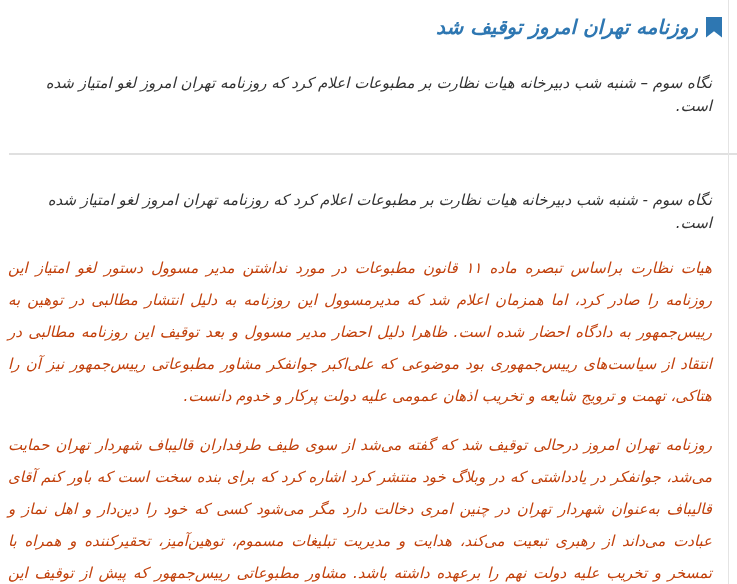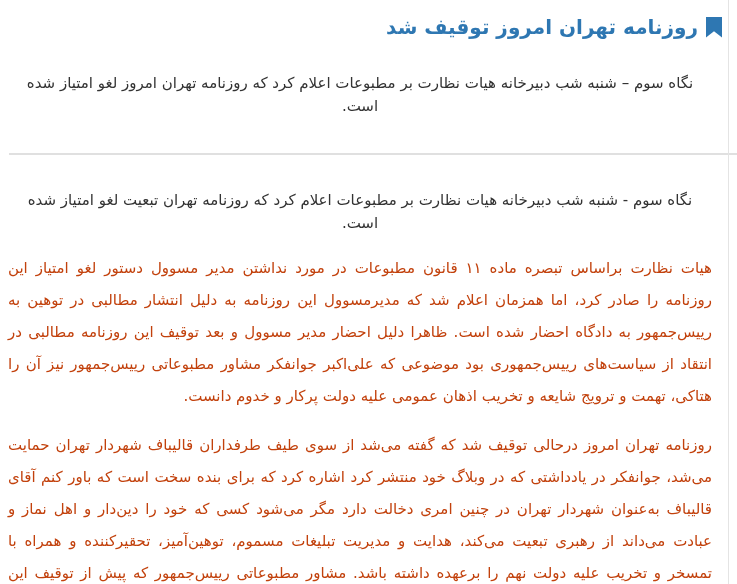--- a/index.html
+++ b/index.html
@@ -8,20 +8,21 @@
     background: #ffffff;
     font-family: "DejaVu Sans", sans-serif;
   }
   .page {
     position: relative;
     width: 737px;
     height: 584px;
     background: #ffffff;
     overflow: hidden;
     direction: rtl;
+    font-style: italic;
   }
   .column-rule {
     position: absolute;
     left: 728px;
     top: 0;
     width: 1px;
     height: 584px;
     background: #e4e4e4;
   }
   .header-row {
@@ -45,21 +46,21 @@
     font-weight: bold;
     color: #2e77b2;
     line-height: 28px;
     white-space: nowrap;
   }
   .lead {
     margin: 30px 25px 0 8px;
     font-size: 15px;
     color: #333333;
     line-height: 23px;
-    text-align: center;
+    text-align: right;
   }
   hr.divider {
     border: none;
     border-top: 2px solid #e0e0e0;
     margin: 35px 0 0 9px;
   }
   .lead.repeat {
     margin-top: 34px;
   }
   .body-par {
@@ -78,21 +79,21 @@
 
   <div class="header-row">
     <span class="bookmark"></span>
     <h1 class="title">روزنامه تهران امروز توقیف شد</h1>
   </div>
 
   <p class="lead">نگاه سوم – شنبه شب دبیرخانه هیات نظارت بر مطبوعات اعلام کرد که روزنامه تهران امروز لغو امتیاز شده است.</p>
 
   <hr class="divider">
 
-  <p class="lead repeat">نگاه سوم - شنبه شب دبیرخانه هیات نظارت بر مطبوعات اعلام کرد که روزنامه تهران تبعیت لغو امتیاز شده است.</p>
+  <p class="lead repeat">نگاه سوم - شنبه شب دبیرخانه هیات نظارت بر مطبوعات اعلام کرد که روزنامه تهران امروز لغو امتیاز شده است.</p>
 
   <p class="body-par">هیات نظارت براساس تبصره ماده ۱۱ قانون مطبوعات در مورد نداشتن مدیر مسوول دستور لغو امتیاز این روزنامه را صادر کرد، اما همزمان اعلام شد که مدیرمسوول این روزنامه به دلیل انتشار مطالبی در توهین به رییس‌جمهور به دادگاه احضار شده است. ظاهرا دلیل احضار مدیر مسوول و بعد توقیف این روزنامه مطالبی در انتقاد از سیاست‌های رییس‌جمهوری بود موضوعی که علی‌اکبر جوانفکر مشاور مطبوعاتی رییس‌جمهور نیز آن را هتاکی، تهمت و ترویج شایعه و تخریب اذهان عمومی علیه دولت پرکار و خدوم دانست.</p>
 
   <p class="body-par">روزنامه تهران امروز درحالی توقیف شد که گفته می‌شد از سوی طیف طرفداران قالیباف شهردار تهران حمایت می‌شد، جوانفکر در یادداشتی که در وبلاگ خود منتشر کرد اشاره کرد که برای بنده سخت است که باور کنم آقای قالیباف به‌عنوان شهردار تهران در چنین امری دخالت دارد مگر می‌شود کسی که خود را دین‌دار و اهل نماز و عبادت می‌داند از رهبری تبعیت می‌کند، هدایت و مدیریت تبلیغات مسموم، توهین‌آمیز، تحقیرکننده و همراه با تمسخر و تخریب علیه دولت نهم را برعهده داشته باشد. مشاور مطبوعاتی رییس‌جمهور که پیش از توقیف این روزنامه مطلبش را روی وبلاگ شخصی‌اش قرارداده اضافه می‌کند: از همه علاقه‌مندان و دوستداران دکتر احمدی‌نژاد رییس‌جمهور مظلوم اما متدین، هوشمند و مقتدر ایران توصیه می‌کنم به جای هرگونه واکنشی به مطالب ویژه‌نامه تهران امروز مطلقا حالت عصبانیت و بی‌تابی نشان ندهند.</p>
 
   <div class="column-rule"></div>
 
 </div>
 
 </body></html>

